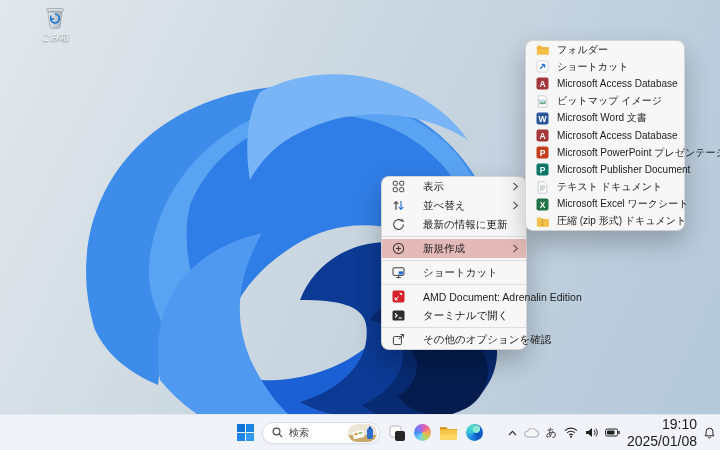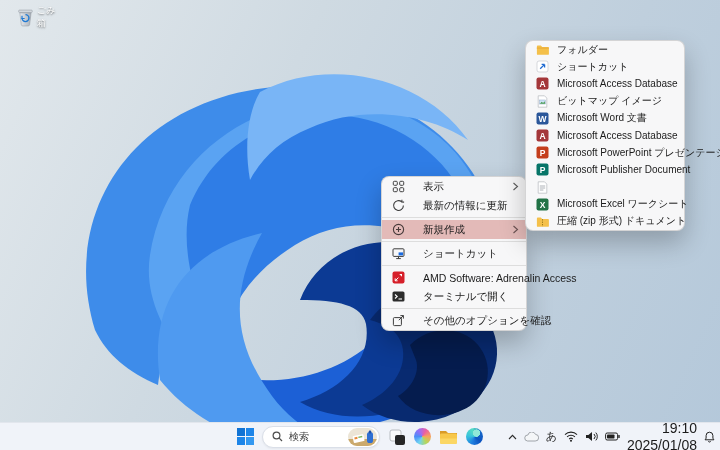--- a/index.html
+++ b/index.html
@@ -4,41 +4,41 @@
 <style>
   * { margin:0; padding:0; box-sizing:border-box; }
   html,body { width:720px; height:450px; overflow:hidden; }
   body { font-family:"Liberation Sans","DejaVu Sans",sans-serif; position:relative; }
 
   .desktop { position:absolute; inset:0;
     background:linear-gradient(115deg,#e2e8ec 0%,#cfdae2 35%,#bfcfdd 70%,#b4c8da 100%); }
   .wallpaper-svg { position:absolute; inset:0; }
 
   
-  .desktop-icon { position:absolute; left:15px; top:3px; width:44px;
-    display:flex; flex-direction:row; align-items:center; gap:1px; }
+  .desktop-icon { position:absolute; left:33px; top:3px; width:44px;
+    display:flex; flex-direction:column; align-items:center; gap:1px; }
   .desktop-icon .label { font-size:9px; color:#fff; text-shadow:0 1px 2px rgba(0,0,0,.6); }
 
   
   .menu { position:absolute; background:#f7f7f8; border:1px solid rgba(0,0,0,.14);
     border-radius:8px; box-shadow:0 12px 26px rgba(0,0,0,.24); padding:0 0; z-index:6; }
   .context-menu { left:381px; top:176px; width:146px; }
   .submenu { left:525px; top:40px; width:160px; z-index:7; }
   .cm-row { display:flex; align-items:center; gap:18px; height:19px;
     padding:0 7px 0 10px; font-size:10.5px; color:#1b1b1b; white-space:nowrap; cursor:default; }
   .cm-row .mi { flex:0 0 13px; display:flex; align-items:center; }
   .cm-row .chev { margin-left:auto; display:flex; }
   .cm-row.highlight { background:#e3bab8; }
   .cm-sep { height:1px; background:#dddddd; margin:2px 0; }
   .sm-row { display:flex; align-items:center; gap:8px; height:17.2px;
     padding:0 8px 0 10px; font-size:10px; color:#1b1b1b; white-space:nowrap; cursor:default; }
   .sm-row .mi { flex:0 0 13px; display:flex; align-items:center; }
 
   
-  .taskbar { position:absolute; left:0; right:0; bottom:0; height:28px;
+  .taskbar { position:absolute; left:0; right:0; bottom:0; height:36px;
     background:#f0f3f9; border-top:1px solid #e2e6ed; z-index:10; }
   .tb-center { position:absolute; left:237px; top:0; height:100%;
     display:flex; align-items:center; gap:8px; }
   .tb-right { position:absolute; right:5px; top:0; height:100%;
     display:flex; align-items:center; gap:7px; }
   .tb-btn { display:flex; align-items:center; justify-content:center; }
   .search-pill { width:118px; height:22px; background:#ffffff; border:1px solid #dadfe8;
     border-radius:11px; display:flex; align-items:center; gap:6px;
     padding:0 2px 0 9px; box-shadow:0 1px 2px rgba(0,0,0,.05); }
   .search-pill .stext { font-size:10px; color:#3a3a3a; }
@@ -161,20 +161,21 @@
         </span>
       <span>Microsoft Publisher Document</span>
     </div>
     <div class="sm-row">
       <span class="mi">
           <svg width="13" height="13" viewBox="0 0 13 13">
             <path d="M2.2,.8 h6.3 l2.3,2.3 v9.1 h-8.6 Z" fill="#fff" stroke="#b4b8bd" stroke-width=".7"></path>
             <path d="M3.8,5 h5.4 M3.8,7 h5.4 M3.8,9 h3.6" stroke="#9aa0a6" stroke-width=".8"></path>
           </svg>
         </span>
+      <span>テキスト ドキュメント</span>
     </div>
     <div class="sm-row">
       <span class="mi">
           <svg width="13" height="13" viewBox="0 0 13 13">
             <rect x=".5" y=".5" width="12" height="12" rx="2" fill="#217346"></rect>
             <text x="6.5" y="9.6" text-anchor="middle" font-size="8.5" font-weight="bold" fill="#fff" font-family="Liberation Sans,sans-serif">X</text>
           </svg>
         </span>
       <span>Microsoft Excel ワークシート</span>
     </div>
@@ -204,20 +205,34 @@
       <span>表示</span>
       <span class="chev">
           <svg width="7" height="9" viewBox="0 0 7 9">
             <path d="M1.5,1 L5.5,4.5 L1.5,8" fill="none" stroke="#5c5c5c" stroke-width="1.1"></path>
           </svg>
         </span>
     </div>
     <div class="cm-row">
       <span class="mi">
           <svg width="13" height="13" viewBox="0 0 13 13">
+            <path d="M4,11 V2.5 M4,2.5 L1.8,5 M4,2.5 L6.2,5" fill="none" stroke="#3d3d3d" stroke-width="1.1"></path>
+            <path d="M9,2 V10.5 M9,10.5 L6.8,8 M9,10.5 L11.2,8" fill="none" stroke="#1a6be0" stroke-width="1.1"></path>
+          </svg>
+        </span>
+      <span>並べ替え</span>
+      <span class="chev">
+          <svg width="7" height="9" viewBox="0 0 7 9">
+            <path d="M1.5,1 L5.5,4.5 L1.5,8" fill="none" stroke="#5c5c5c" stroke-width="1.1"></path>
+          </svg>
+        </span>
+    </div>
+    <div class="cm-row">
+      <span class="mi">
+          <svg width="13" height="13" viewBox="0 0 13 13">
             <path d="M11.4,6.5 a4.9,4.9 0 1 1 -1.7,-3.7" fill="none" stroke="#3d3d3d" stroke-width="1.1"></path>
             <path d="M9.9,.7 L9.8,3 L12.1,3.1" fill="none" stroke="#3d3d3d" stroke-width="1.1"></path>
           </svg>
         </span>
       <span>最新の情報に更新</span>
     </div>
     <div class="cm-sep"></div>
     <div class="cm-row highlight">
       <span class="mi">
           <svg width="13" height="13" viewBox="0 0 13 13">
@@ -245,21 +260,21 @@
     </div>
     <div class="cm-sep"></div>
     <div class="cm-row">
       <span class="mi">
           <svg width="13" height="13" viewBox="0 0 13 13">
             <rect x=".5" y=".5" width="12" height="12" rx="2" fill="#d6202a"></rect>
             <path d="M7.2,3 H10 V5.8 Z" fill="#fff"></path>
             <path d="M3.2,9.8 L6.4,6.6 M3.2,9.8 H5.6 M3.2,9.8 V7.4" stroke="#fff" stroke-width="1"></path>
           </svg>
         </span>
-      <span>AMD Software: Adrenalin Access</span>
+      <span>AMD Document: Adrenalin Edition</span>
     </div>
     <div class="cm-row">
       <span class="mi">
           <svg width="13" height="13" viewBox="0 0 13 13">
             <rect x=".5" y="1.5" width="12" height="10" rx="1.6" fill="#2c2c2c"></rect>
             <path d="M3,4.5 L5.2,6.5 L3,8.5" fill="none" stroke="#fff" stroke-width="1.1"></path>
             <path d="M6.5,9 h3.5" stroke="#fff" stroke-width="1.1"></path>
           </svg>
         </span>
       <span>ターミナルで開く</span>

